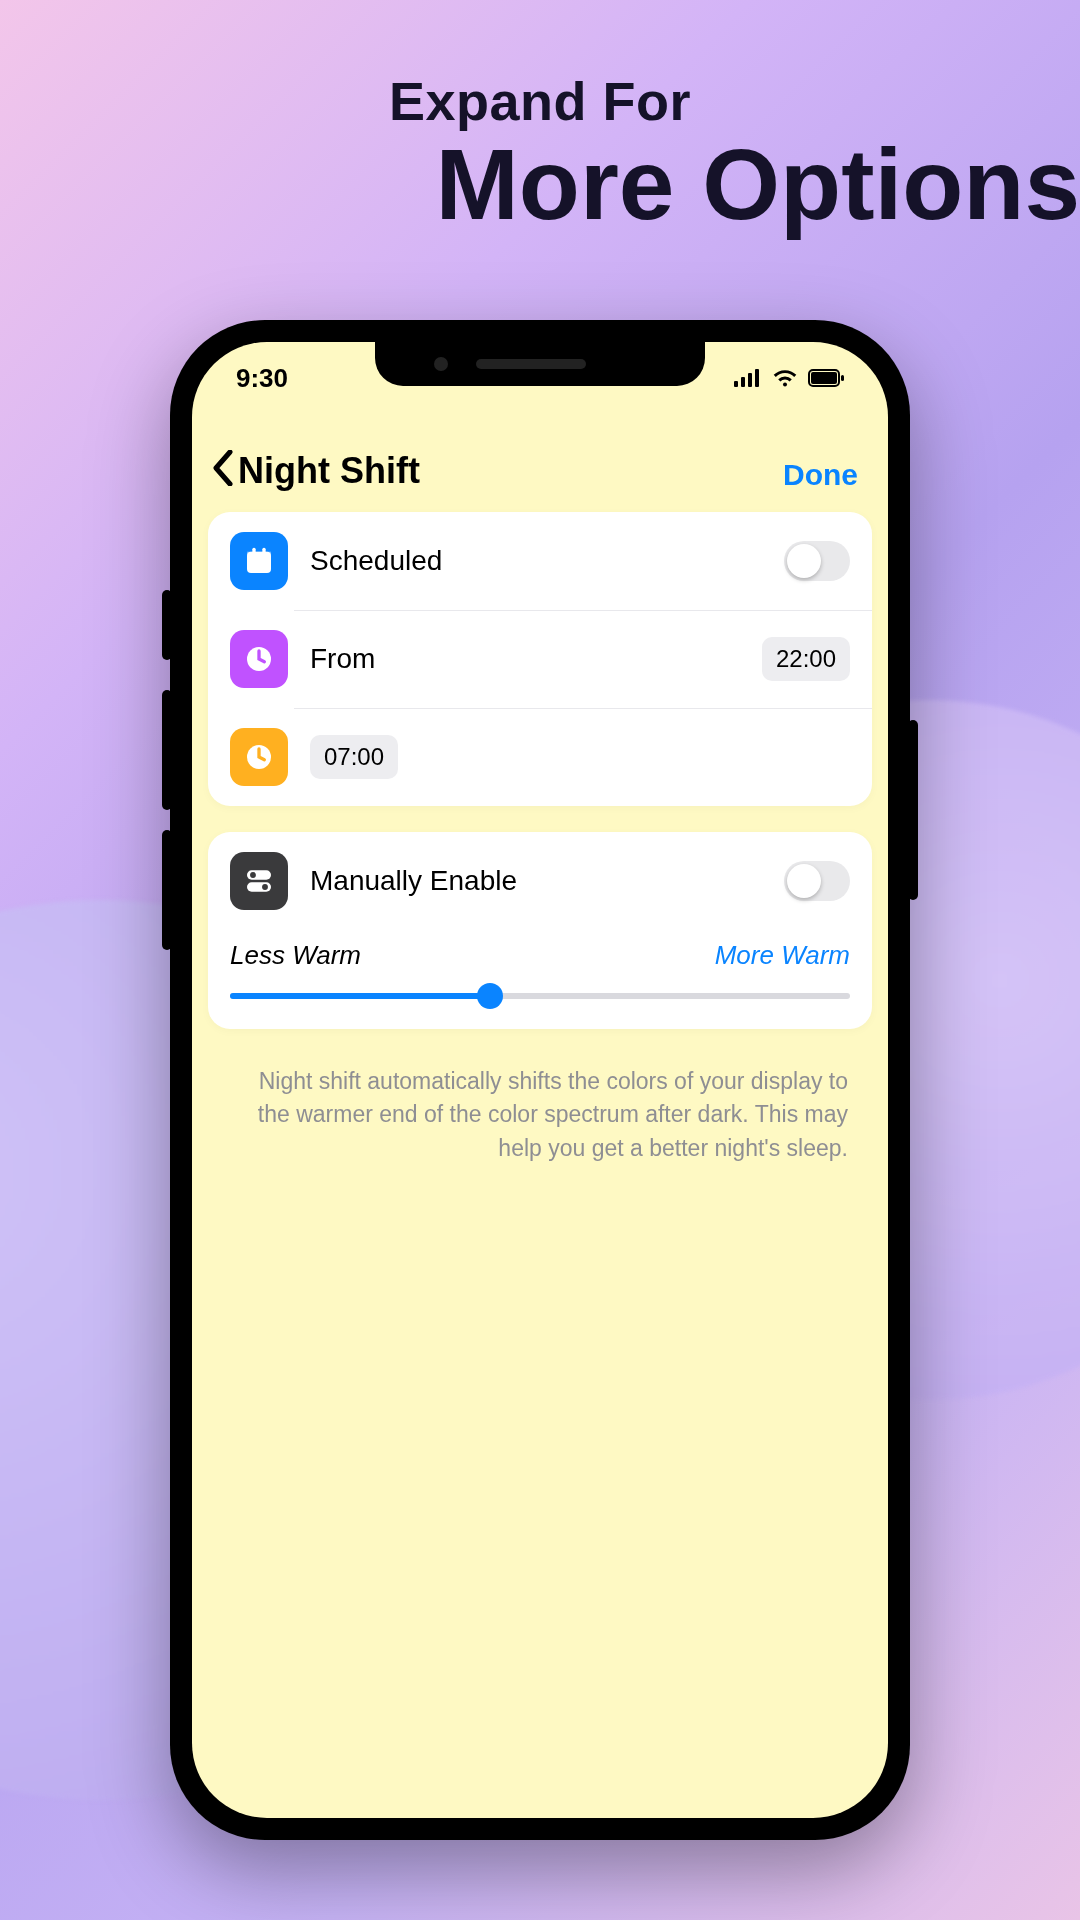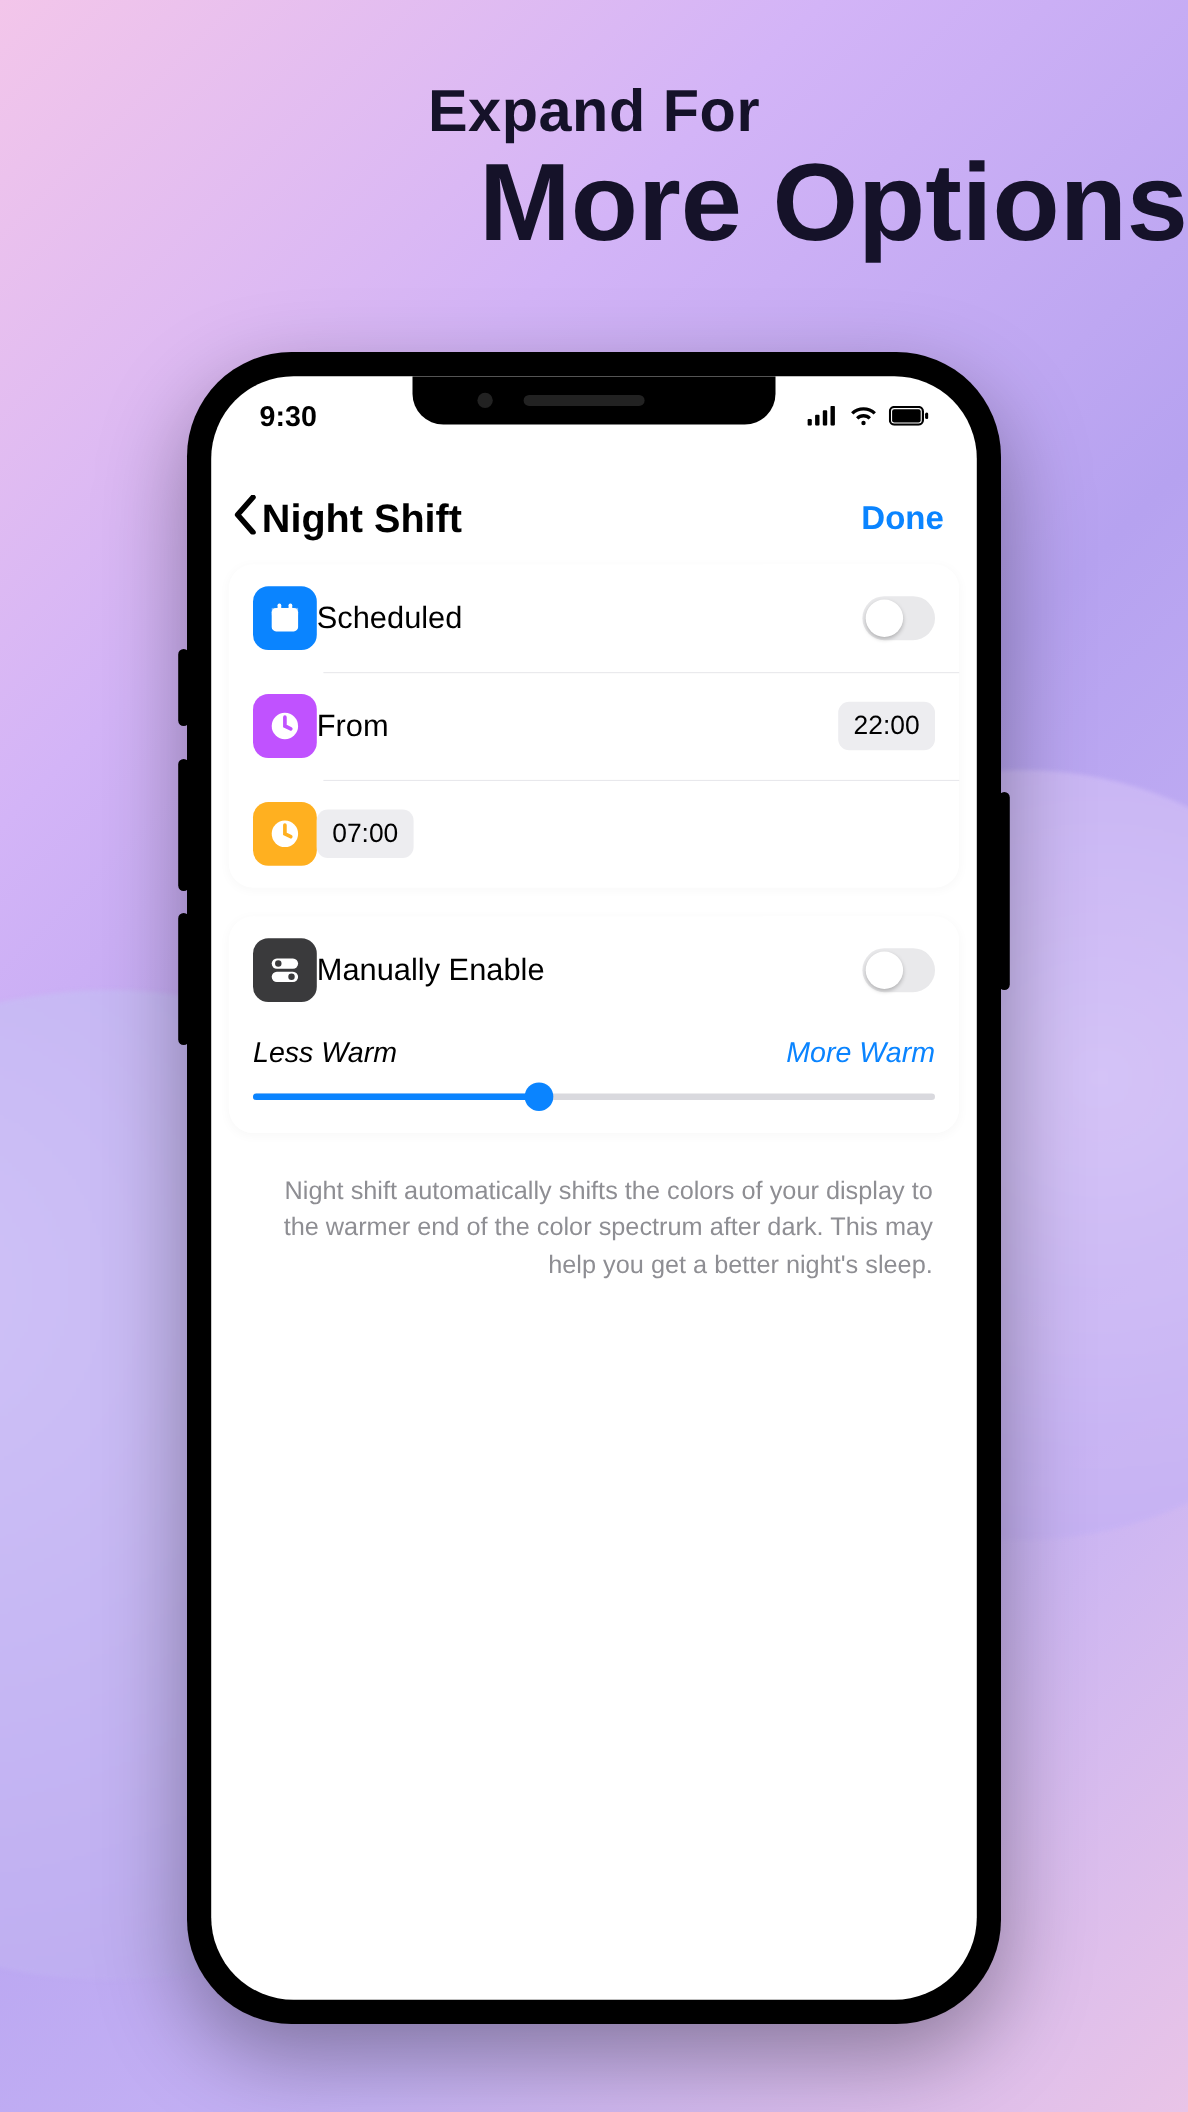--- a/index.html
+++ b/index.html
@@ -28,21 +28,21 @@
     background: #000; border-radius: 95px; padding: 22px;
     box-shadow: 0 30px 80px rgba(0,0,0,.35);
   }
   .side-btn { position: absolute; background: #000; border-radius: 6px; }
   .side-btn.l1 { left: -8px; top: 270px; width: 10px; height: 70px; }
   .side-btn.l2 { left: -8px; top: 370px; width: 10px; height: 120px; }
   .side-btn.l3 { left: -8px; top: 510px; width: 10px; height: 120px; }
   .side-btn.r1 { right: -8px; top: 400px; width: 10px; height: 180px; }
 
   .screen {
-    width: 100%; height: 100%; background: #ffffff; border-radius: 75px;
+    width: 100%; height: 100%; background: #fef9c3; border-radius: 75px;
     position: relative; overflow: hidden;
   }
   .notch {
     position: absolute; top: 0; left: 50%; transform: translateX(-50%);
     width: 330px; height: 44px; background: #000; border-bottom-left-radius: 28px; border-bottom-right-radius: 28px;
     display: flex; align-items: center; justify-content: center; gap: 28px;
   }
   .notch .cam { width: 14px; height: 14px; background: #222; border-radius: 50%; margin-left: -60px; }
   .notch .speaker { width: 110px; height: 10px; background: #222; border-radius: 6px; }
 
@@ -53,35 +53,35 @@
   }
   .status-right { display: flex; align-items: center; gap: 10px; }
   .status-right svg { display: block; }
 
   .content {
     position: absolute; top: 100px; left: 0; right: 0; bottom: 0;
     padding: 0 16px;
   }
 
   .nav-bar {
-    display: flex; align-items: center; justify-content: space-between;
+    display: flex; align-items: flex-end; justify-content: space-between;
     padding: 8px 8px 20px 4px;
     gap: 25px;
   }
   .nav-left { display: flex; align-items: center; gap: 4px; }
   .nav-left .chev { font-size: 40px; font-weight: 600; color: #000; line-height: 1; }
   .nav-title { font-size: 36px; font-weight: 700; color: #000; }
   .nav-done { font-size: 30px; font-weight: 600; color: #0a84ff; padding-right: 6px; margin-left: 12px; }
 
   .card {
     background: #fff; border-radius: 22px; margin-bottom: 26px;
     box-shadow: 0 2px 10px rgba(0,0,0,.03);
   }
   .row {
-    display: flex; align-items: center; padding: 20px 22px; 
+    display: flex; align-items: center; padding: 20px 22px; gap: 22px;
     position: relative;
   }
   .row + .row::before {
     content: ""; position: absolute; top: 0; left: 86px; right: 0; height: 1px;
     background: #e8e8ec;
   }
   .icon-sq {
     width: 58px; height: 58px; border-radius: 14px; display: flex;
     align-items: center; justify-content: center; flex: 0 0 58px;
   }

